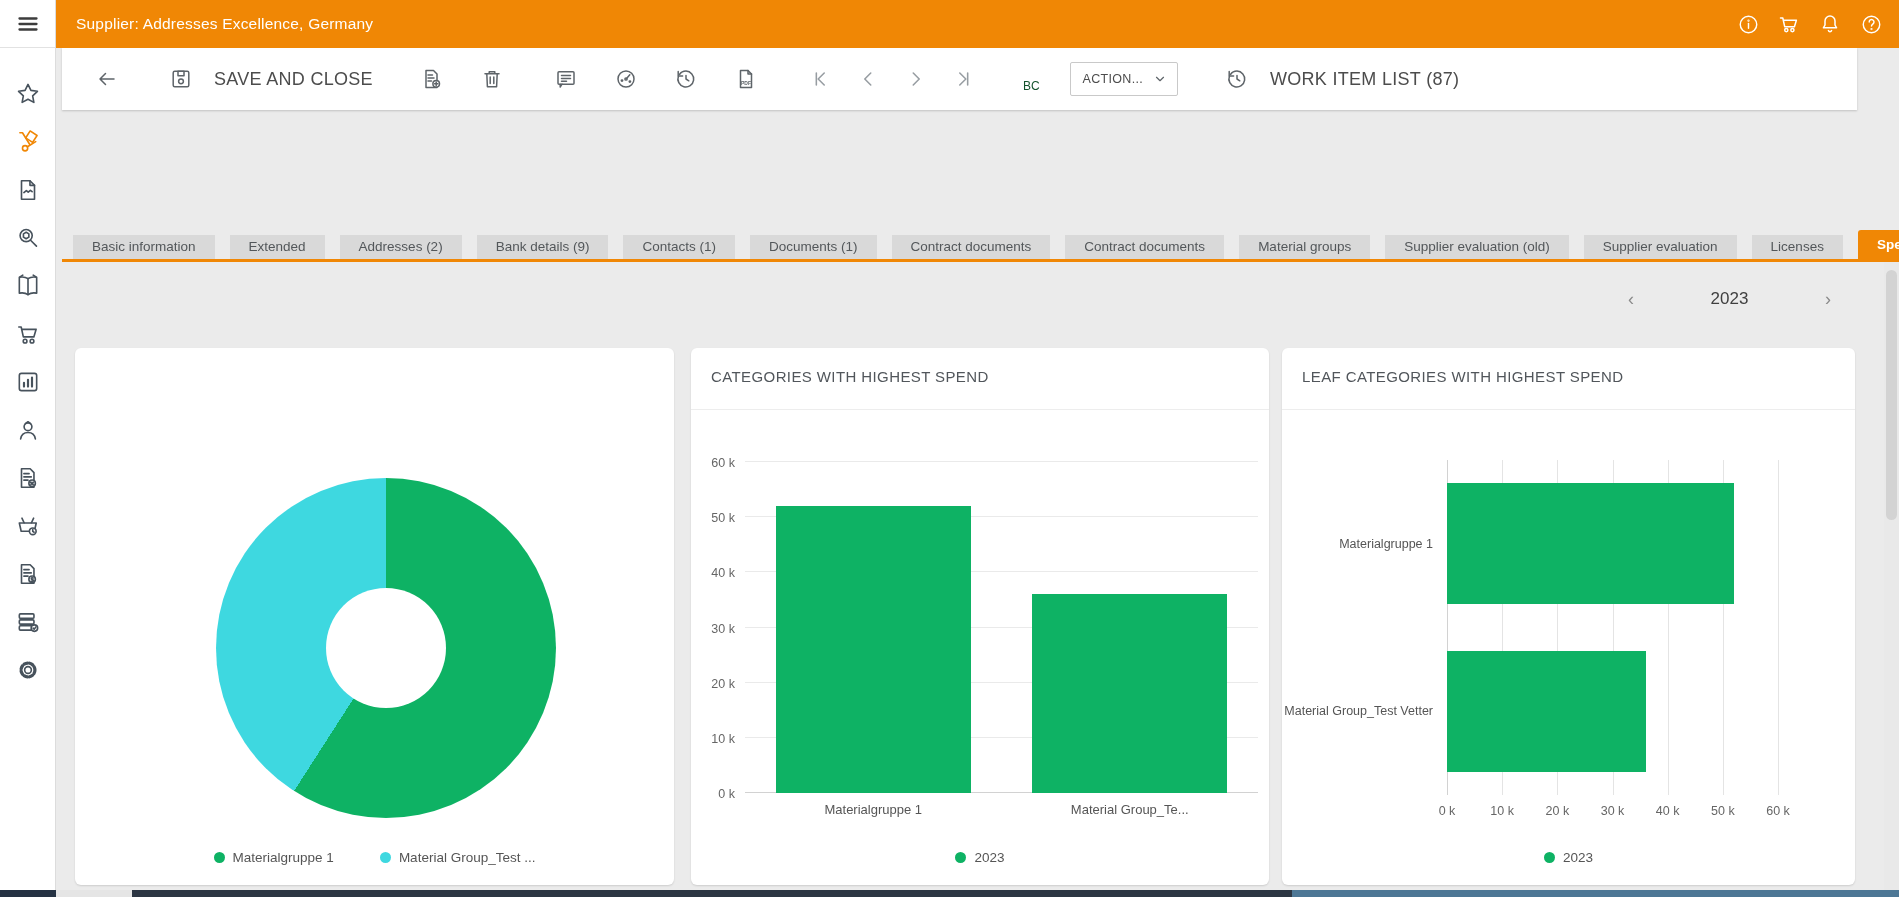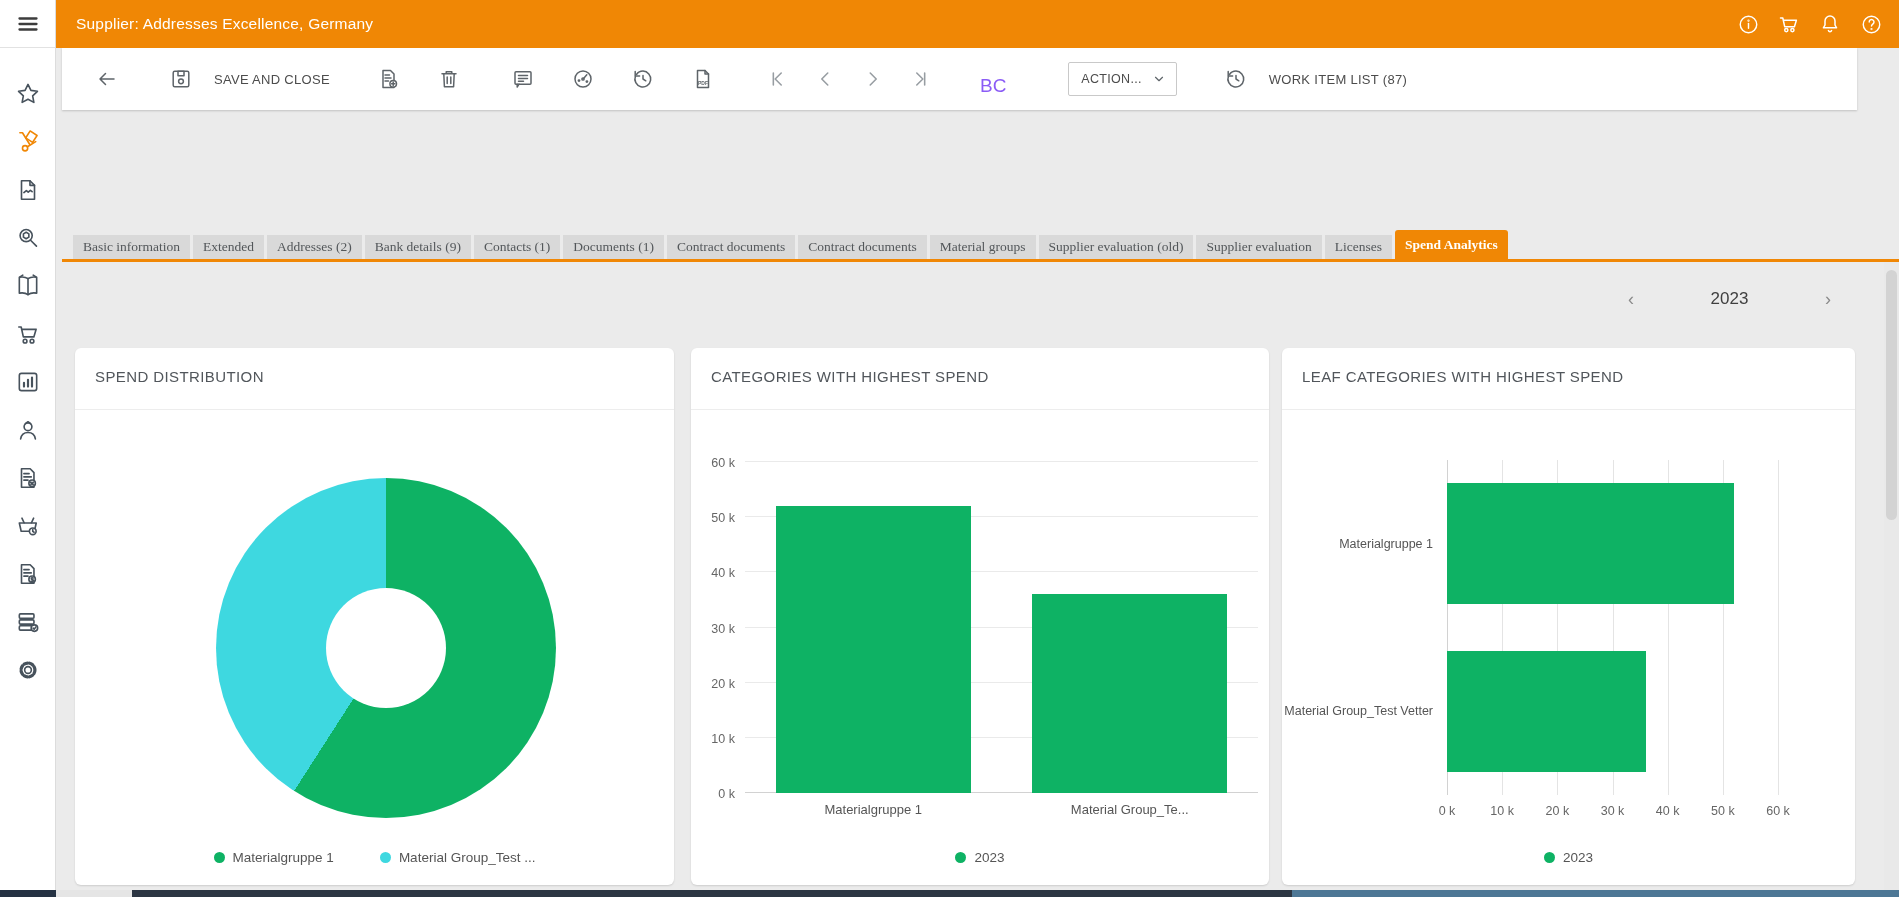--- a/index.html
+++ b/index.html
@@ -20,34 +20,34 @@
   #header .title { color:#fff; font-size:15.5px; padding-left:20px; letter-spacing:.2px; }
   #header .hdr-icons { margin-left:auto; display:flex; align-items:center; gap:17px; padding-right:16px; }
   .hdr-ic { width:24px; height:24px; display:flex; align-items:center; justify-content:center; cursor:pointer; }
   .hdr-ic svg { stroke:#fff; fill:none; stroke-width:1.5; stroke-linecap:round; stroke-linejoin:round; }
 
   
   #toolbar { position:absolute; left:62px; width:1795px; top:48px; height:62px; background:#fff; box-shadow:0 1px 2px rgba(0,0,0,.18); display:flex; align-items:center; padding-left:30px; z-index:10; }
   .tb-ic { width:30px; height:30px; display:flex; align-items:center; justify-content:center; cursor:pointer; flex:none; }
   .tb-ic svg { stroke:#5e6469; fill:none; stroke-width:1.5; stroke-linecap:round; stroke-linejoin:round; }
   .tb-ic.nav svg { stroke:#979da2; stroke-width:1.7; }
-  .tb-label { font-size:13px; color:#4c4c4c; letter-spacing:.3px; white-space:nowrap; }
+  .tb-label { font-size:18px; color:#4c4c4c; letter-spacing:.3px; white-space:nowrap; }
   .tb-gap-s { width:18px; flex:none; } .tb-gap-m { width:30px; flex:none; } .tb-gap-l { width:44px; flex:none; }
-  #action-dd { height:34px; min-width:102px; border:1px solid #c9c9c9; border-radius:2px; background:#fff; display:flex; align-items:center; padding:0 10px 0 12px; gap:10px; cursor:pointer;margin-left:32px; }
+  #action-dd { height:34px; min-width:102px; border:1px solid #c9c9c9; border-radius:2px; background:#fff; display:flex; align-items:center; padding:0 10px 0 12px; gap:10px; cursor:pointer; }
   #action-dd .tb-label { font-size:12.5px; }
-  #record-initials { font-size:19px; color:#8b5cf6;margin-top:13px; }
+  #record-initials { font-size:12px; color:#14532d;margin-top:13px; }
 
   
   #notice { position:absolute; left:62px; width:1795px; top:112px; height:81px; background:#fff; border-radius:0 0 6px 6px; box-shadow:0 2px 3px rgba(0,0,0,.22); text-align:center; padding-top:12px; z-index:9; }
   #notice .msg { font-size:12.5px; color:#555; line-height:1.35; }
   #expand-btn { position:absolute; left:50%; bottom:-20px; transform:translateX(-50%); width:44px; height:44px; border-radius:50%; background:#d9d9d9; border:2px solid #cccccc; color:#555; font-size:22px; line-height:40px; text-align:center; cursor:pointer; }
 
   
   #tabbar { position:absolute; left:62px; right:0; top:235px; height:24px; display:flex; align-items:flex-end; padding-left:11px; z-index:5; }
-  .tab { background:#d9d9d9; color:#53575a; font-size:13.5px; height:24px; line-height:24px; padding:0 10px; margin-right:3px; white-space:nowrap; cursor:pointer;font-family:Liberation Serif, serif; }
+  .tab { background:#d9d9d9; color:#53575a; font-size:13.5px; height:24px; line-height:24px; padding:0 19px; margin-right:15px; white-space:nowrap; cursor:pointer; }
   .tab.active { background:#F08705; color:#fff; font-weight:bold; height:29px; line-height:29px; border-radius:3px 3px 0 0; }
   #tab-underline { position:absolute; left:62px; right:0; top:259px; height:3px; background:#F08705; z-index:5; }
 
   
   #period-nav { position:absolute; top:284px; right:62px; width:215px; height:30px; display:flex; align-items:center; justify-content:space-between; }
   #period-nav .chev { font-size:18px; color:#8a8a8a; cursor:pointer; padding:0 6px; }
   #period-nav .year { font-size:17px; color:#3f3f3f; }
 
   
   .card { position:absolute; top:348px; height:537px; background:#fff; border-radius:6px; box-shadow:0 1px 2px rgba(0,0,0,.13); }
@@ -362,21 +362,20 @@
     </div>
   <div id="tab-underline"></div>
 
   <div id="period-nav">
     <span class="chev">‹</span>
     <span class="year">2023</span>
     <span class="chev">›</span>
   </div>
 
   <section class="card" id="card-1">
-    <div class="card-header">SPEND DISTRIBUTION</div>
     <div class="card-body">
       <div id="spend-donut" style="background: conic-gradient(rgb(14, 178, 100) 0deg, rgb(14, 178, 100) 212.727deg, rgb(62, 216, 224) 212.727deg, rgb(62, 216, 224) 360deg);"></div>
       <div class="legend-row">
           <span class="legend-item">
             <span class="legend-dot" style="background: rgb(14, 178, 100);"></span>
             <span class="legend-text">Materialgruppe 1</span>
           </span>
           <span class="legend-item">
             <span class="legend-dot" style="background: rgb(62, 216, 224);"></span>
             <span class="legend-text">Material Group_Test ...</span>

